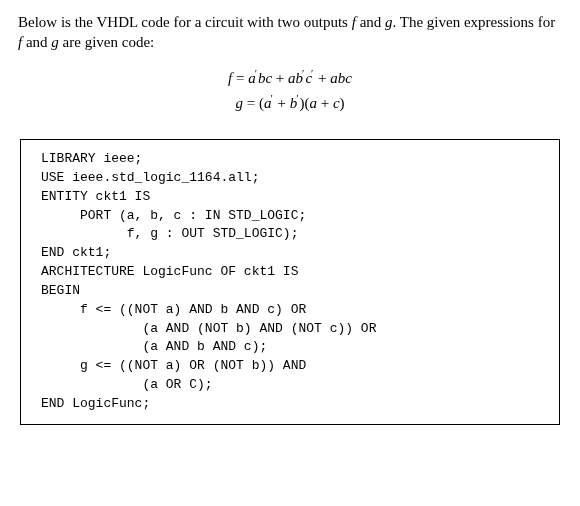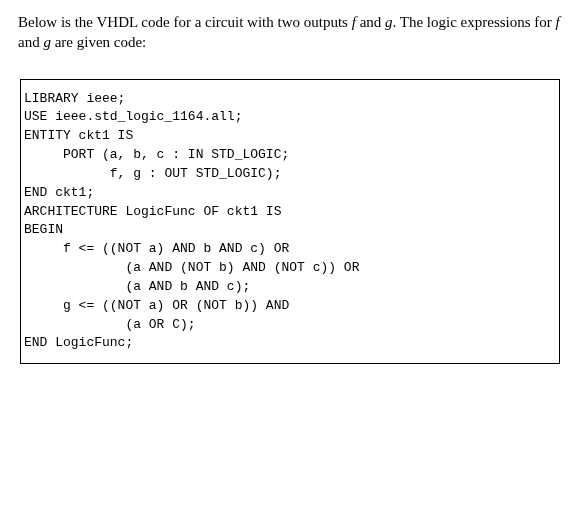--- a/index.html
+++ b/index.html
@@ -30,31 +30,37 @@
     .equations .rm { font-style: normal; }
     .prime {
       font-style: normal;
       vertical-align: super;
       font-size: 0.7em;
       position: relative;
       left: -1px;
     }
     .codebox {
       border: 1px solid #000;
-      padding: 10px 12px 10px 3px;
+      padding: 10px 12px 10px 20px;
       font-family: 'Courier New', Courier, monospace;
       font-size: 13px;
       line-height: 1.45;
       white-space: pre;
       margin: 0 2px;
     }
   </style>
 </head>
 <body>
 
 <div class="intro">
-  <span>Below is the VHDL code for a circuit with two outputs </span><span class="ital">f</span><span> and </span><span class="ital">g</span><span>. The logic expressions for </span><span class="ital">f</span><span> and </span><span class="ital">g</span><span> are given code:</span>
+  <span>Below is the VHDL code for a circuit with two outputs </span><span class="ital">f</span><span> and </span><span class="ital">g</span><span>. The given expressions for </span><span class="ital">f</span><span> and </span><span class="ital">g</span><span> are given code:</span>
 </div>
 
 <div class="equations">
+  <div class="eq">
+    <span>f</span><span class="rm"> = </span><span>a<span class="prime">′</span>bc <span class="rm">+</span> ab<span class="prime">′</span>c<span class="prime">′</span> <span class="rm">+</span> abc</span>
+  </div>
+  <div class="eq">
+    <span>g</span><span class="rm"> = </span><span><span class="rm">(</span>a<span class="prime">′</span> <span class="rm">+</span> b<span class="prime">′</span><span class="rm">)(</span>a <span class="rm">+</span> c<span class="rm">)</span></span>
+  </div>
 </div>
 
 <div class="codebox"><div>LIBRARY ieee;</div><div>USE ieee.std_logic_1164.all;</div><div>ENTITY ckt1 IS</div><div>     PORT (a, b, c : IN STD_LOGIC;</div><div>           f, g : OUT STD_LOGIC);</div><div>END ckt1;</div><div>ARCHITECTURE LogicFunc OF ckt1 IS</div><div>BEGIN</div><div>     f &lt;= ((NOT a) AND b AND c) OR</div><div>             (a AND (NOT b) AND (NOT c)) OR</div><div>             (a AND b AND c);</div><div>     g &lt;= ((NOT a) OR (NOT b)) AND</div><div>             (a OR C);</div><div>END LogicFunc;</div></div>
 
 </body></html>

